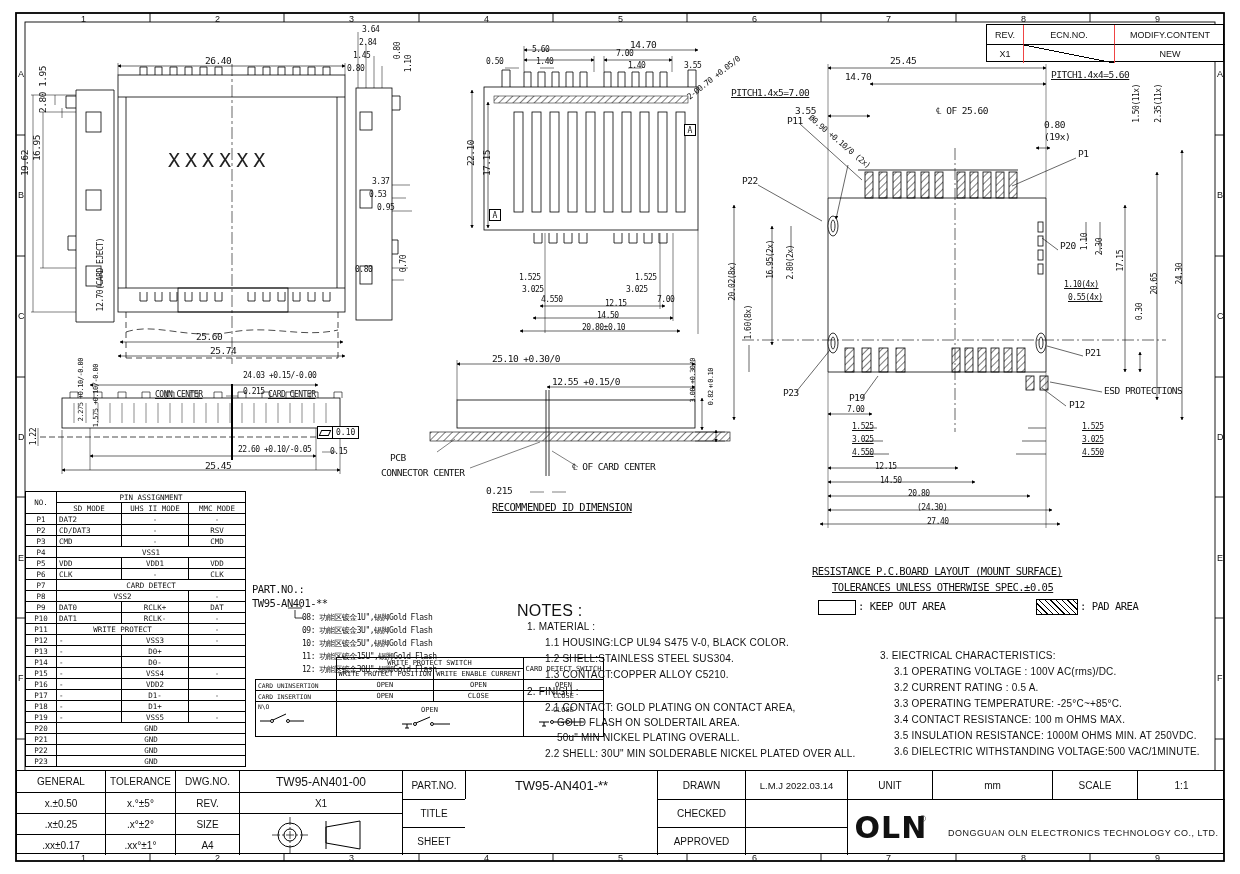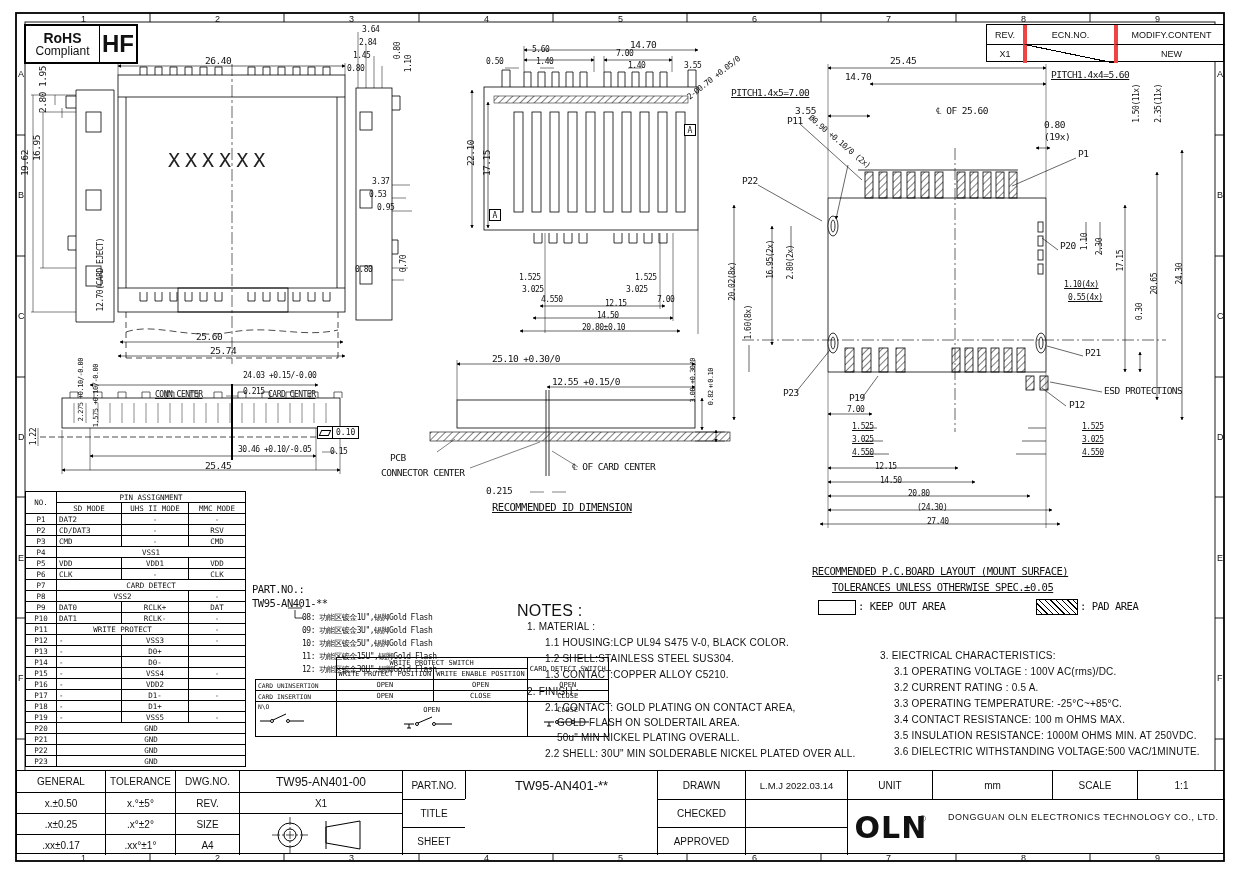--- a/index.html
+++ b/index.html
@@ -15,41 +15,41 @@
   .note{position:absolute;font:10px "Liberation Sans",sans-serif;white-space:nowrap;letter-spacing:.2px}
   .tick{position:absolute;font:9px "Liberation Sans",sans-serif;color:#111}
   .mark{font:20px "DejaVu Sans Mono",monospace;letter-spacing:5px;color:#222}
   
   #badge{position:absolute;left:24px;top:24px;width:114px;height:40px;border:2px solid #000;display:flex;box-sizing:border-box;background:#fff}
   #badge .l{width:73px;border-right:1.5px solid #000;display:flex;flex-direction:column;align-items:center;justify-content:center;font-family:"Liberation Sans",sans-serif}
   #badge .l b{font-size:14px}#badge .l span{font-size:12px;margin-top:-2px}
   #badge .r{flex:1;display:flex;align-items:center;justify-content:center;font:bold 24px "Liberation Sans",sans-serif}
   
   #rev{position:absolute;left:986px;top:24px;width:238px;height:38px;border:1.5px solid #000;box-sizing:border-box;background:#fff}
-  #rev .c{position:absolute;border-left:4px solid #ef4444;border-top:1px solid #000;box-sizing:border-box;display:flex;align-items:center;justify-content:center;font:9px "Liberation Sans",sans-serif}
+  #rev .c{position:absolute;border-left:1px solid #ef4444;border-top:1px solid #000;box-sizing:border-box;display:flex;align-items:center;justify-content:center;font:9px "Liberation Sans",sans-serif}
   #rev .diag{background:linear-gradient(to top right,transparent 48.5%,#000 48.5%,#000 51.5%,transparent 51.5%)}
   
   #pins{position:absolute;left:25px;top:491px;border-collapse:collapse;background:#fff}
   #pins td,#pins th{border:1px solid #000;font:7.5px "DejaVu Sans Mono",monospace;font-weight:normal;height:10px;padding:0 2px;text-align:center;white-space:nowrap}
   #pins td.l{text-align:left}
   #pins .w0{width:26px}.w1{width:60px}.w2{width:62px}.w3{width:52px}
   
   #sw{position:absolute;left:255px;top:657px;border-collapse:collapse}
   #sw td,#sw th{border:1px solid #000;font:7px "DejaVu Sans Mono",monospace;font-weight:normal;text-align:center;padding:1px 2px;white-space:nowrap}
   #sw .nb{border-top:none;border-left:none;border-bottom:none}
   #sw .lab{font-size:6.3px;text-align:left}
   
   #tb{position:absolute;left:16px;top:770px;width:1208px;height:84px;border:1.5px solid #000;box-sizing:border-box;background:#fff}
   #tb .c{position:absolute;border-left:1px solid #000;border-top:1px solid #000;box-sizing:border-box;display:flex;align-items:center;justify-content:center;font:10px "Liberation Sans",sans-serif;white-space:nowrap;overflow:hidden}
   #tb .c.first{border-left:none}.noTop{border-top:none!important}
   #logoA{display:flex;align-items:flex-start;gap:14px}
   #logoTxt{font:900 30px "DejaVu Sans",sans-serif;letter-spacing:1px;transform:scaleY(.85)}
   #logoReg{font-size:9px;vertical-align:super;position:relative;top:-12px;left:-8px}
   .cmpCn{font:20px "DejaVu Sans",sans-serif;letter-spacing:3px}
-  .cmpEn{font:9px "Liberation Sans",sans-serif;letter-spacing:.5px;margin-top:2px}
+  .cmpEn{font:9px "Liberation Sans",sans-serif;letter-spacing:.5px;margin-top:18px}
   
   .kout{position:absolute;left:818px;top:600px;width:36px;height:13px;border:1px solid #000;background:#fff}
   .parea{position:absolute;left:1036px;top:599px;width:40px;height:14px;border:1px solid #000;
     background:repeating-linear-gradient(45deg,#fff 0 3px,#000 3px 4px)}
   .fcf{position:absolute;left:317px;top:426px;border:1px solid #000;display:flex;font:8px "DejaVu Sans Mono",monospace;align-items:center;background:#fff}
   .fcf .ic{width:14px;border-right:1px solid #000;display:flex;align-items:center;justify-content:center;height:11px}
   .fcf .v{padding:0 3px}
   .flat{width:8px;height:4px;border:1px solid #000;transform:skewX(-24deg)}
   .abox{position:absolute;border:1px solid #000;font:8px "DejaVu Sans Mono",monospace;width:10px;height:10px;display:flex;align-items:center;justify-content:center;background:#fff}
 </style>
@@ -254,27 +254,20 @@
 <span class="tick" style="left:18px;top:673px">F</span>
 <span class="tick" style="left:18px;top:794px">G</span>
 <span class="tick" style="left:1217px;top:69px">A</span>
 <span class="tick" style="left:1217px;top:190px">B</span>
 <span class="tick" style="left:1217px;top:311px">C</span>
 <span class="tick" style="left:1217px;top:432px">D</span>
 <span class="tick" style="left:1217px;top:553px">E</span>
 <span class="tick" style="left:1217px;top:673px">F</span>
 <span class="tick" style="left:1217px;top:794px">G</span>
 
-<div id="badge">
-  <div class="l">
-        <b>RoHS</b>
-        <span>Compliant</span>
-      </div>
-  <div class="r">HF</div>
-</div>
 
 <div id="rev">
   <div class="c" style="left:0;top:0;width:36px;height:19px;border-left:none;border-top:none">REV.</div>
   <div class="c" style="left:36px;top:0;width:91px;height:19px;border-top:none">ECN.NO.</div>
   <div class="c" style="left:127px;top:0;width:111px;height:19px;border-top:none">MODIFY.CONTENT</div>
   <div class="c" style="left:0;top:19px;width:36px;height:19px;border-left:none">X1</div>
   <div class="c diag" style="left:36px;top:19px;width:91px;height:19px"></div>
   <div class="c" style="left:127px;top:19px;width:111px;height:19px">NEW</div>
 </div>
 
@@ -323,21 +316,21 @@
 <span class="abox" style="left:489px;top:209px">A</span>
 <span class="abox" style="left:684px;top:124px">A</span>
 
 <i class="lb rt s7" style="left:78px;top:358px">2.275 +0.10/-0.00</i>
 <i class="lb rt s7" style="left:93px;top:364px">1.575 +0.10/-0.00</i>
 <i class="lb s8" style="left:243px;top:372px">24.03 +0.15/-0.00</i>
 <i class="lb s8 ul" style="left:155px;top:391px">CONN CENTER</i>
 <i class="lb s8" style="left:243px;top:388px">0.215</i>
 <i class="lb s8 ul" style="left:268px;top:391px">CARD CENTER</i>
 <i class="lb rt s8" style="left:30px;top:428px">1.22</i>
-<i class="lb s8" style="left:238px;top:446px">30.46 +0.10/-0.05</i>
+<i class="lb s8" style="left:238px;top:446px">22.60 +0.10/-0.05</i>
 <i class="lb s8" style="left:330px;top:448px">0.15</i>
 <i class="lb" style="left:205px;top:461px">25.45</i>
 <span class="fcf">
       <span class="ic">
         <span class="flat"></span>
       </span>
       <span class="v">0.10</span>
     </span>
 
 <i class="lb" style="left:492px;top:354px">25.10 +0.30/0</i>
@@ -387,21 +380,21 @@
 <i class="lb s8 ul" style="left:852px;top:436px">3.025</i>
 <i class="lb s8 ul" style="left:852px;top:449px">4.550</i>
 <i class="lb s8 ul" style="left:1082px;top:423px">1.525</i>
 <i class="lb s8 ul" style="left:1082px;top:436px">3.025</i>
 <i class="lb s8 ul" style="left:1082px;top:449px">4.550</i>
 <i class="lb s8" style="left:875px;top:463px">12.15</i>
 <i class="lb s8" style="left:880px;top:477px">14.50</i>
 <i class="lb s8" style="left:908px;top:490px">20.80</i>
 <i class="lb s8" style="left:917px;top:504px">(24.30)</i>
 <i class="lb s8" style="left:927px;top:518px">27.40</i>
-<i class="lb ul s10" style="left:812px;top:566px">RECOMMENDED P.C.BOARD LAYOUT (MOUNT SURFACE)</i>
+<i class="lb ul s10" style="left:812px;top:566px">RESISTANCE P.C.BOARD LAYOUT (MOUNT SURFACE)</i>
 <i class="lb ul s10" style="left:832px;top:582px">TOLERANCES UNLESS OTHERWISE SPEC.±0.05</i>
 <span class="kout"></span>
 <i class="lb s10" style="left:858px;top:601px">: KEEP OUT AREA</i>
 <span class="parea"></span>
 <i class="lb s10" style="left:1080px;top:601px">: PAD AREA</i>
 
 <table id="pins">
   <tbody>
         <tr>
           <th rowspan="2" class="w0">NO.</th>
@@ -550,21 +543,21 @@
 <table id="sw">
   <tbody>
         <tr>
     <td class="nb" style="width:76px"></td>
     <th colspan="2" style="width:90px">WRITE PROTECT SWITCH</th>
     <th rowspan="2" style="width:46px">CARD DETECT SWITCH</th>
   </tr>
   <tr>
     <td class="nb"></td>
     <th>WRITE PROTECT POSITION</th>
-    <th>WRITE ENABLE POSITION</th>
+    <th>WRITE ENABLE CURRENT</th>
   </tr>
   <tr>
     <td class="lab">CARD UNINSERTION</td>
     <td>OPEN</td>
     <td>OPEN</td>
     <td>OPEN</td>
   </tr>
   <tr>
     <td class="lab">CARD INSERTION</td>
     <td>OPEN</td>

